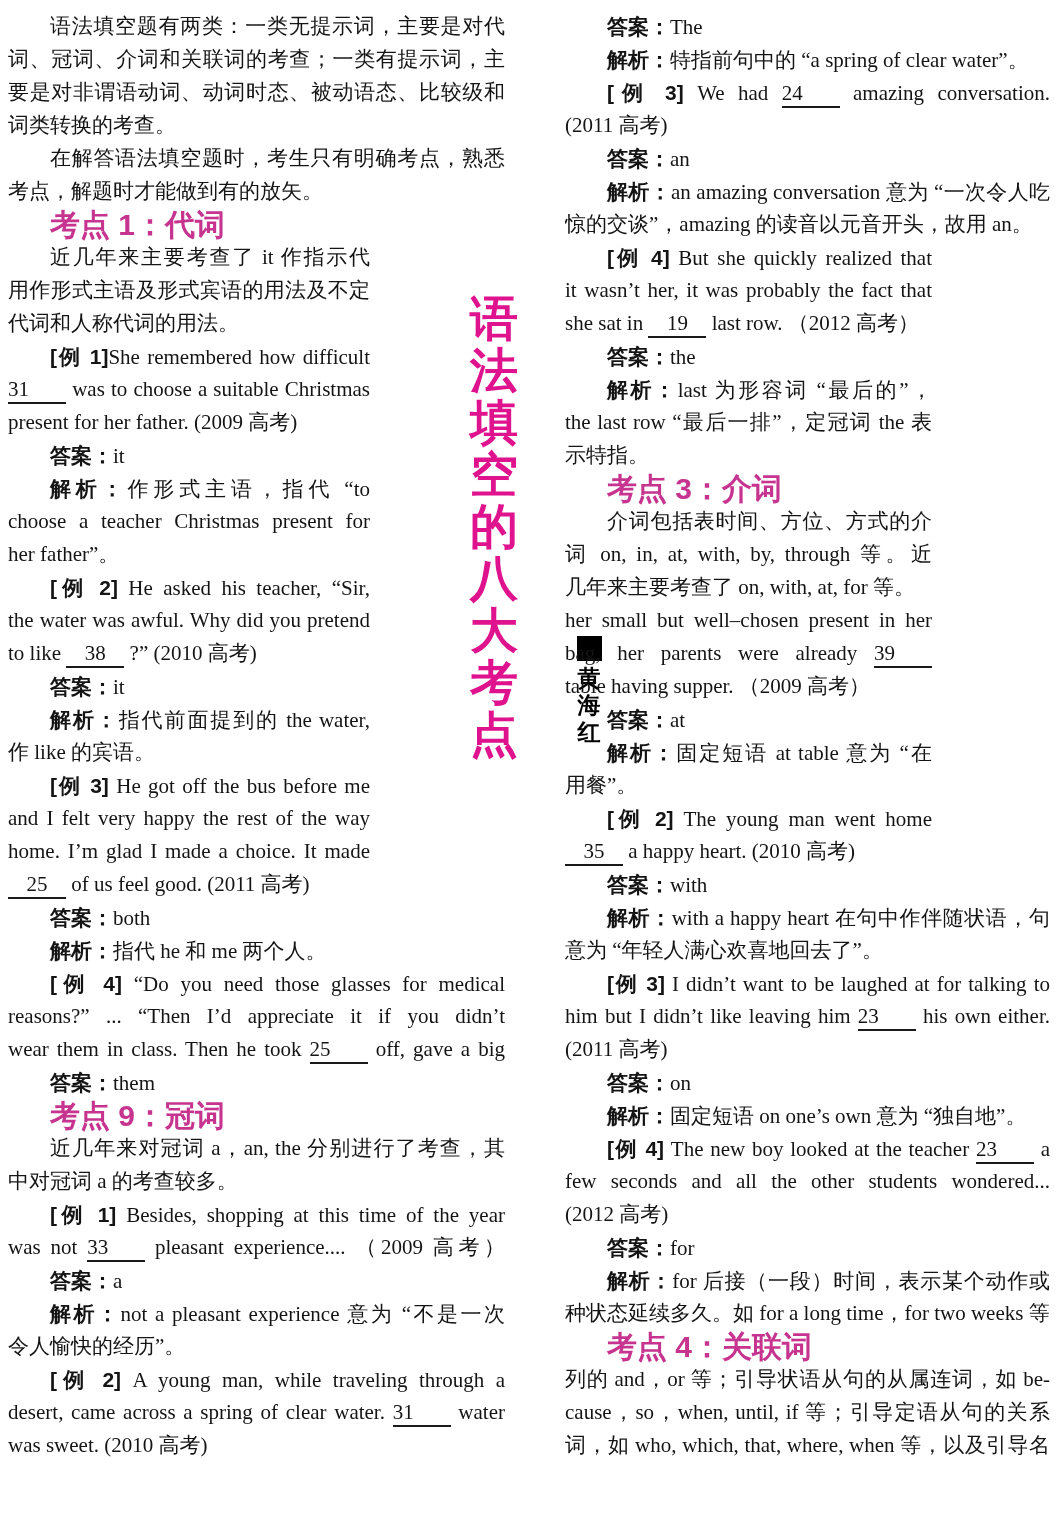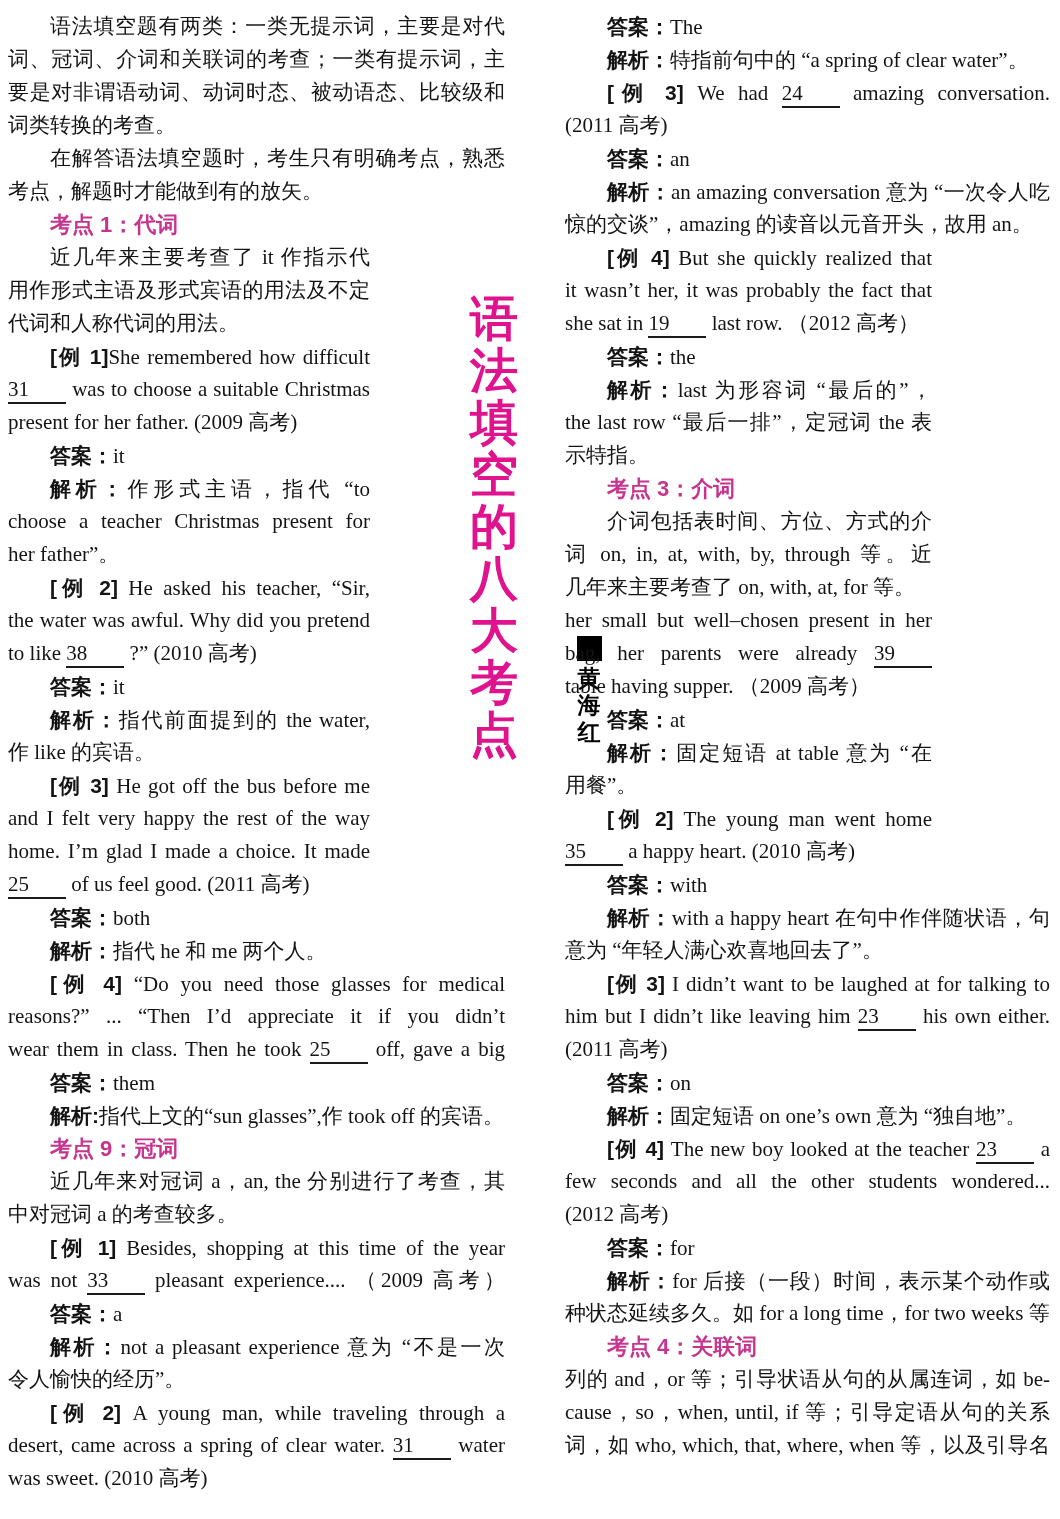--- a/index.html
+++ b/index.html
@@ -31,27 +31,27 @@
   #col-right .line.nw{width:367px;}
   .b{
     font-family:"Liberation Sans","DejaVu Sans",sans-serif;
     font-weight:bold;
     text-align:center;
   }
   .line.heading{
     font-family:"Liberation Sans","DejaVu Sans",sans-serif;
     font-weight:bold;
     color:var(--heading,#c6348f);
-    font-size:22px;
+    font-size:30px;
   }
   .blank{
     display:inline-block;
     min-width:58px;
     border-bottom:2px solid #1a1a1a;
-    text-align:left;
+    text-align:center;
     text-indent:0;
     line-height:26px;
   }
   #vtitle{
     position:absolute;
     left:464px;top:294px;
     width:60px;
     display:flex;flex-direction:column;
     align-items:center;
     gap:3px;
@@ -109,21 +109,20 @@
     <div class="line ind just nw"><span class="b">[例 3]</span> He got off the bus before me</div>
     <div class="line just nw">and I felt very happy the rest of the way</div>
     <div class="line just nw">home. I’m glad I made a choice. It made</div>
     <div class="line nw"><span class="blank">25</span> of us feel good.  (2011 高考)</div>
     <div class="line ind nw"><span class="b">答案：</span>both</div>
     <div class="line ind nw"><span class="b">解析：</span>指代 he 和 me 两个人。</div>
     <div class="line ind just"><span class="b">[例 4]</span> “Do you need those glasses for medical</div>
     <div class="line just">reasons?” ... “Then I’d appreciate it if you didn’t</div>
     <div class="line just">wear them in class. Then he took <span class="blank">25</span> off, gave a big</div>
     <div class="line ind"><span class="b">答案：</span>them</div>
-    <div class="line ind"><span class="b">解析:</span>指代上文的“sun glasses”,作 took off 的宾语。</div>
     <div class="line heading ind">考点 9：冠词</div>
     <div class="line ind just">近几年来对冠词 a，an, the 分别进行了考查，其</div>
     <div class="line">中对冠词 a 的考查较多。</div>
     <div class="line ind just"><span class="b">[例 1]</span> Besides, shopping at this time of the year</div>
     <div class="line just">was not <span class="blank">33</span> pleasant experience....  （2009 高考）</div>
     <div class="line ind"><span class="b">答案：</span>a</div>
     <div class="line ind just"><span class="b">解析：</span>not a pleasant experience 意为 “不是一次</div>
     <div class="line">令人愉快的经历”。</div>
     <div class="line ind just"><span class="b">[例 2]</span> A young man, while traveling through a</div>
     <div class="line just">desert, came across a spring of clear water. <span class="blank">31</span> water</div>

